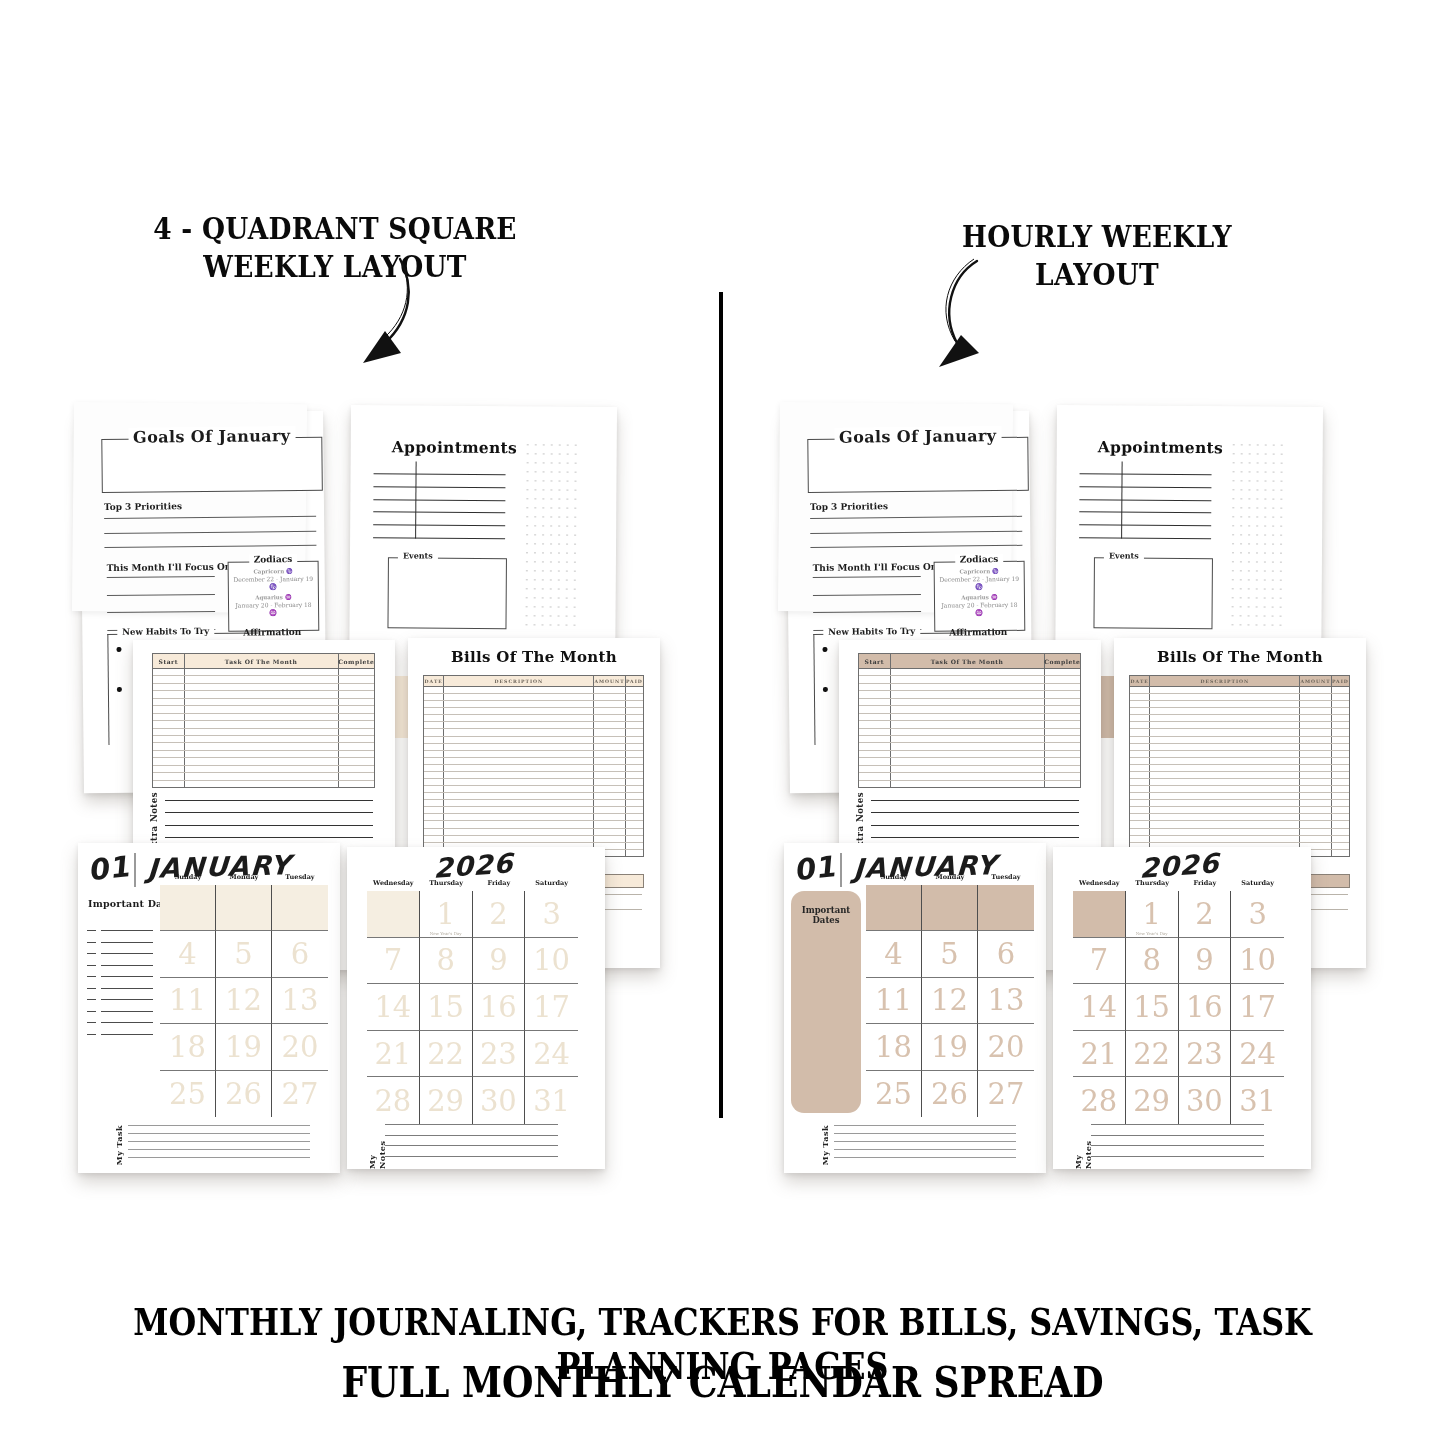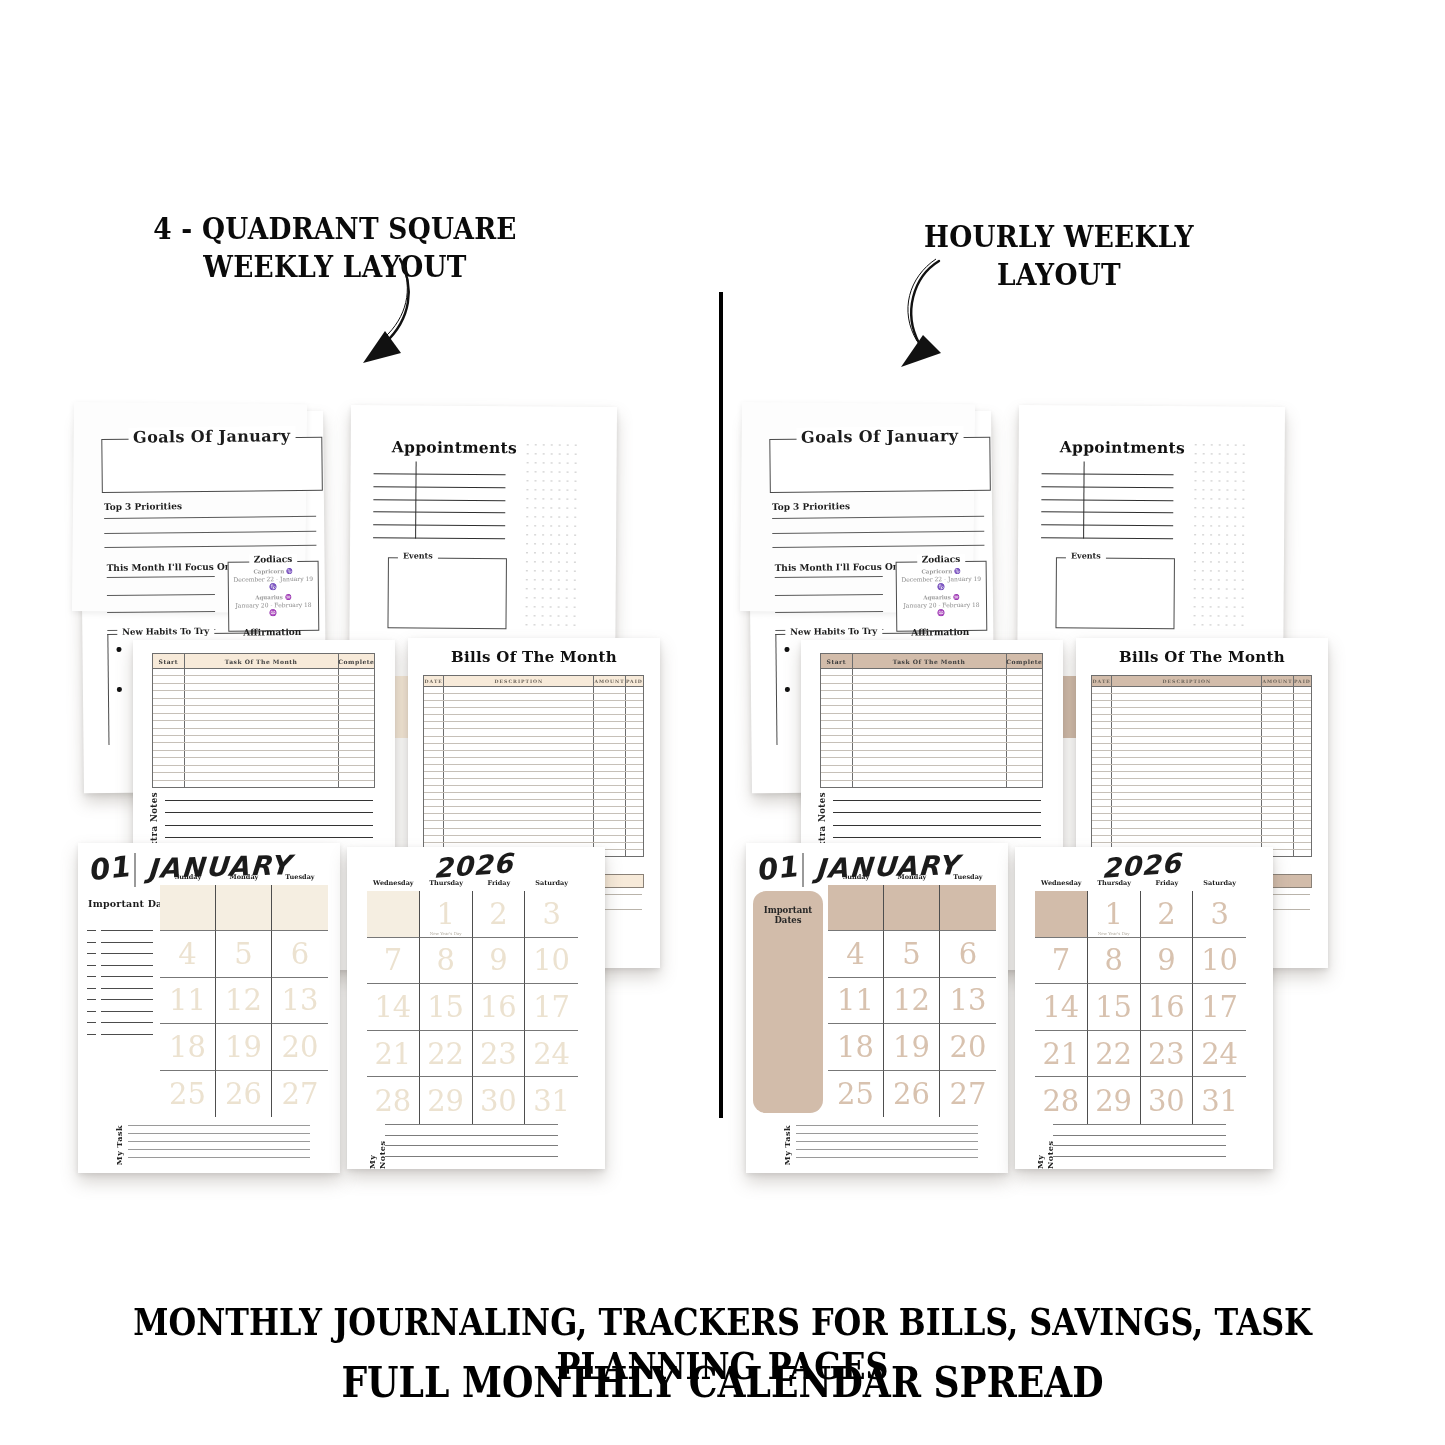--- a/index.html
+++ b/index.html
@@ -1,20 +1,20 @@
 <!DOCTYPE html>
 <html><head>
 <meta charset="utf-8">
 <style>
   html,body{margin:0;padding:0;background:#fff;}
   .canvas{position:relative;width:1445px;height:1445px;background:#ffffff;overflow:hidden;
           font-family:"DejaVu Serif",serif;color:#111;}
   .half{position:absolute;top:0;width:723px;height:1300px;}
   .half-left{left:0;}
-  .half-right{left:668px;}
+  .half-right{left:706px;}
   .section-title{position:absolute;font-weight:800;color:#0a0a0a;text-align:center;
                  transform:scaleX(0.88);letter-spacing:0.3px;line-height:38px;font-size:30px;}
   .half-left .section-title{left:85px;top:210px;width:500px;}
   .half-right .section-title{left:181px;top:218px;width:420px;}
   .arrow{position:absolute;}
   .half-left .arrow{left:355px;top:253px;}
   .half-right .arrow{left:219px;top:255px;}
   .divider{position:absolute;left:719px;top:292px;width:4px;height:826px;background:#000;}
   .footer-line{position:absolute;left:0;width:1445px;text-align:center;font-weight:800;
                color:#000;transform:scaleX(0.86);}

